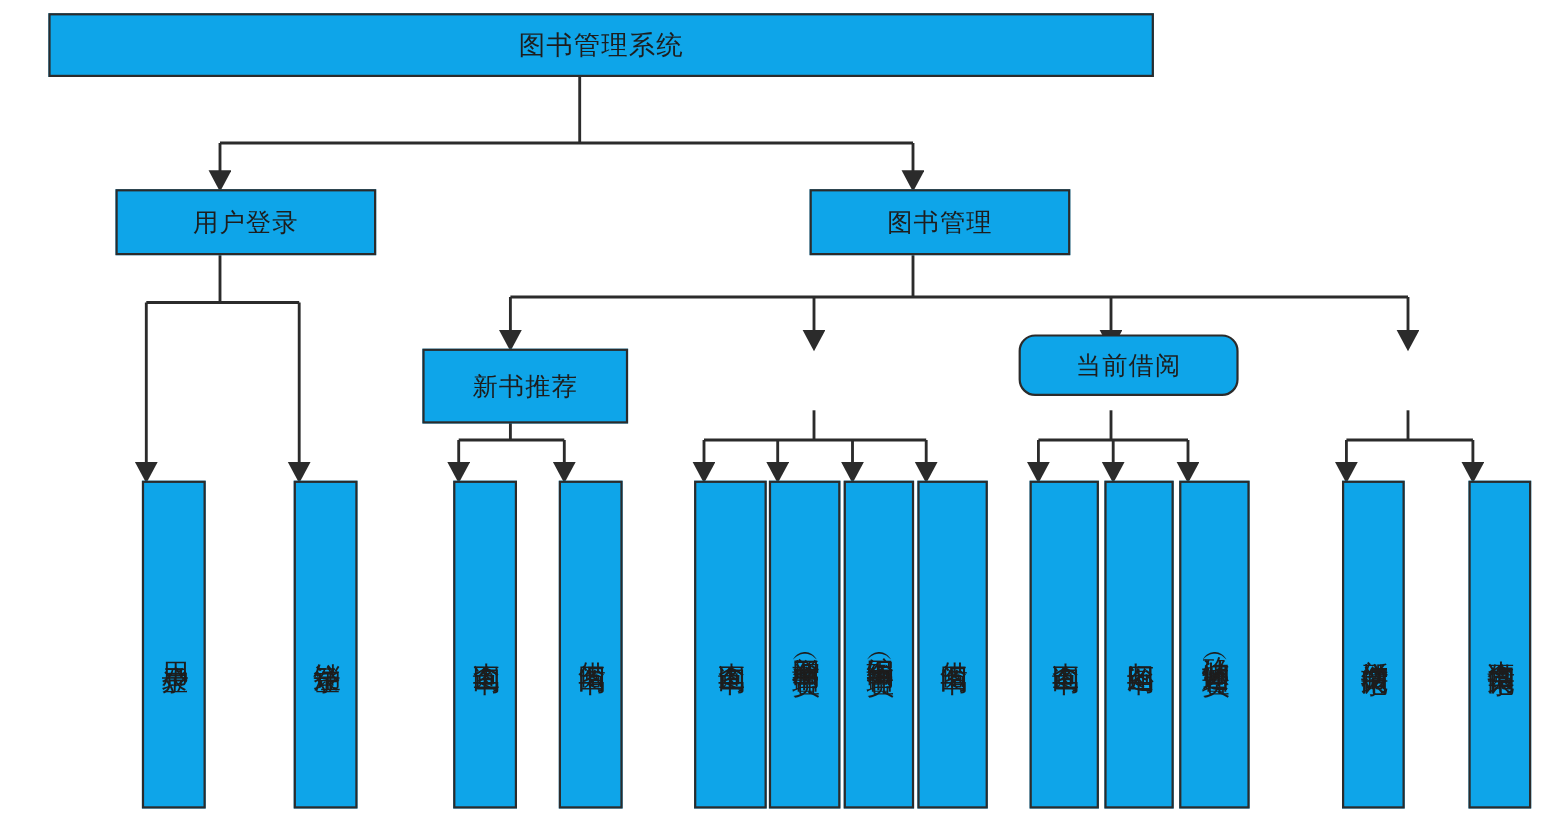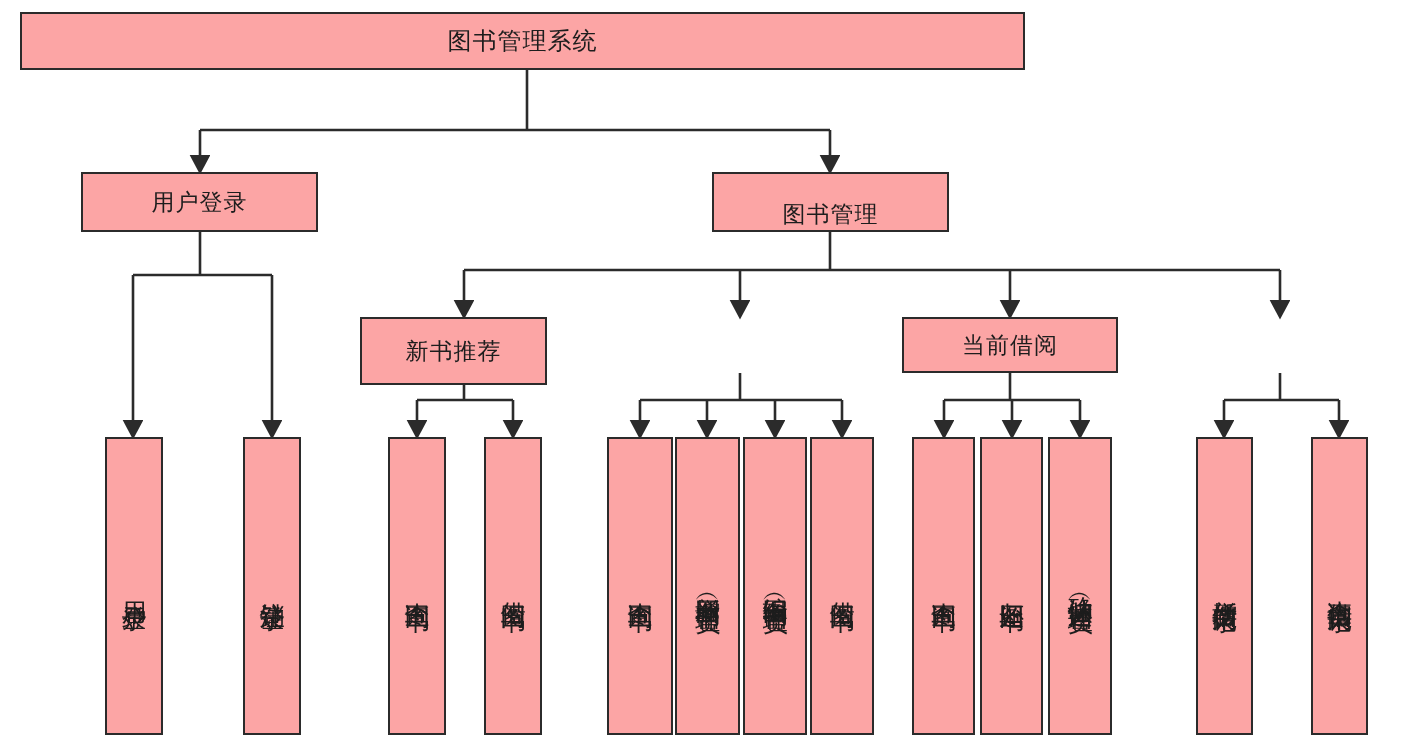--- a/index.html
+++ b/index.html
@@ -21,25 +21,26 @@
     position: absolute;
     left: 0;
     top: 0;
     width: 1405px;
     height: 747px;
   }
   .node {
     position: absolute;
     box-sizing: border-box;
     border: 2.5px solid #2b2b2b;
-    background: #fca5a5;
+    background: #0ea5e9;
     display: flex;
     align-items: center;
     justify-content: center;
     color: #1d1d1d;
+    margin-left: 24px;
   }
   .node.horizontal {
     font-size: 23px;
     letter-spacing: 1px;
   }
   .node.vertical {
     writing-mode: vertical-rl;
     text-orientation: upright;
     font-size: 25px;
     line-height: 1.02;
@@ -120,28 +121,28 @@
     </g>
   </svg>
 
   <div class="node horizontal root" style="left:20px; top:12px; width:1005px; height:58px;">
     <span>图书管理系统</span>
   </div>
 
   <div class="node horizontal" style="left:81px; top:172px; width:237px; height:60px;">
     <span>用户登录</span>
   </div>
-  <div class="node horizontal" style="left:712px; top:172px; width:237px; height:60px;align-items:flex-end;">
+  <div class="node horizontal" style="left:712px; top:172px; width:237px; height:60px;">
     <span>图书管理</span>
   </div>
 
   <div class="node horizontal" style="left:360px; top:317px; width:187px; height:68px;justify-content:center;">
     <span>新书推荐</span>
   </div>
-  <div class="node horizontal" style="left:902px; top:317px; width:216px; height:56px;">
+  <div class="node horizontal" style="left:902px; top:304px; width:200px; height:56px;border-radius:15px;">
     <span>当前借阅</span>
   </div>
 
   <div class="node vertical" style="left:105px; top:437px; width:58px; height:298px;">
     <span>用户登录</span>
   </div>
   <div class="node vertical" style="left:243px; top:437px; width:58px; height:298px;">
     <span>注销登录</span>
   </div>
 

